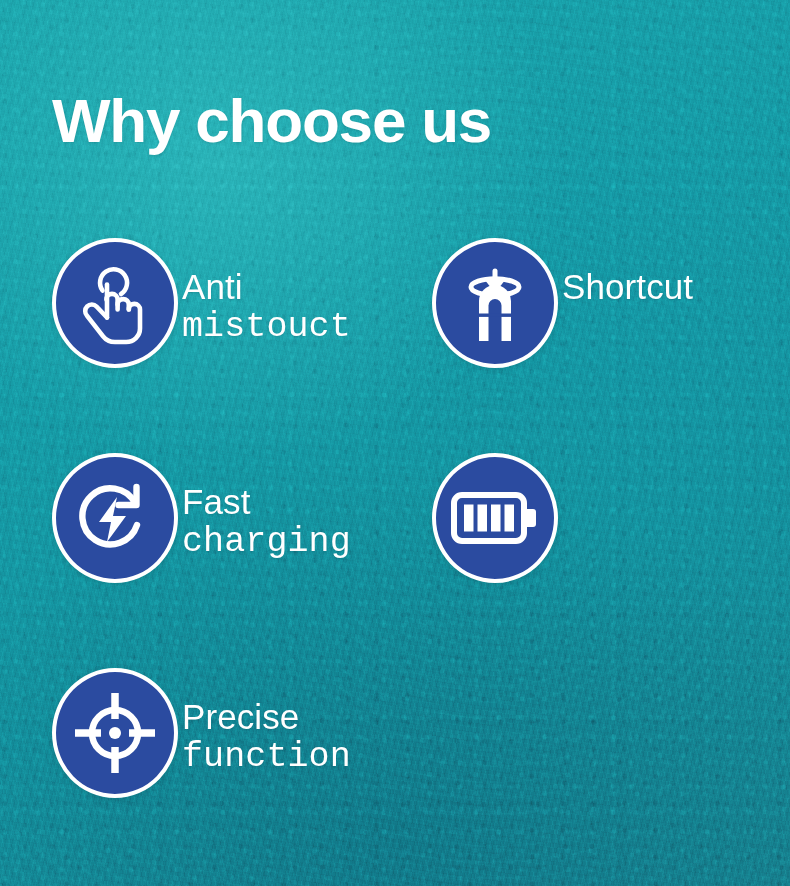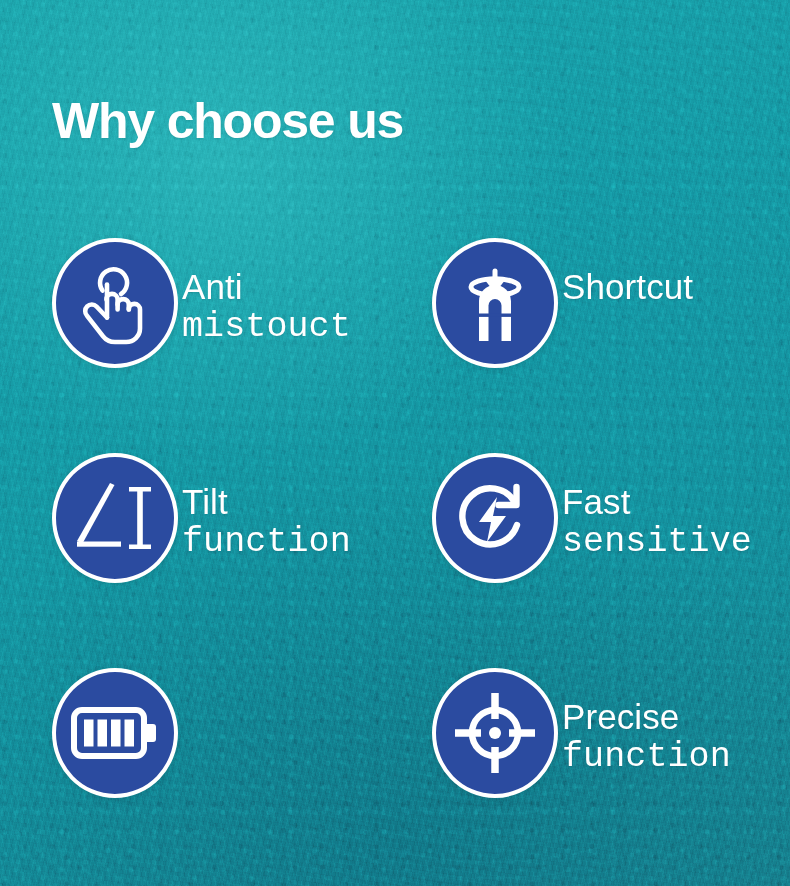--- a/index.html
+++ b/index.html
@@ -80,21 +80,21 @@
     opacity: 0.6;
     mix-blend-mode: overlay;
   }
 
   
   .title {
     position: absolute;
     left: 52px;
     top: 86px;
     color: #ffffff;
-    font-size: 50px;
+    font-size: 62px;
     line-height: 70px;
     font-weight: 700;
     letter-spacing: -1.2px;
     white-space: nowrap;
     text-shadow: 0 1px 3px rgba(0,0,0,0.12);
   }
 
   
   .grid {
     position: absolute;
@@ -183,50 +183,34 @@
 
           <path d="M41 12v10" stroke="#ffffff" stroke-width="5" stroke-linecap="round"></path>
           <path d="M30.5 20.5h21L41 34z" fill="#ffffff"></path>
         </svg>
       </div>
       <div class="label">
         <span>Shortcut</span>
       </div>
     </div>
 
-    <div class="feature">
-      <div class="icon-circle">
-        <svg width="86" height="78" viewBox="0 0 86 78" fill="none">
-
-          <path d="M42.5 6 10.5 64.5l-5.5-2.5L38 4z" fill="#ffffff"></path>
-
-          <rect x="5" y="62.5" width="44" height="5.2" fill="#ffffff"></rect>
-
-          <path d="M57 8h22v4.6h-8.2v52.8H79V70H57v-4.6h8.2V12.6H57z" fill="#ffffff"></path>
-        </svg>
-      </div>
-      <div class="label">
-        <span>Tilt</span>
-        <span class="l2">function</span>
-      </div>
-    </div>
 
     <div class="feature">
       <div class="icon-circle">
         <svg width="84" height="82" viewBox="0 0 84 82" fill="none">
 
           <path d="M62 26a28 28 0 1 0 2 22" fill="none" stroke="#ffffff" stroke-width="6.4" stroke-linecap="round"></path>
           <path d="M63.5 10v18H45.5" fill="none" stroke="#ffffff" stroke-width="6.4" stroke-linecap="round" stroke-linejoin="round"></path>
 
           <path d="M44 20 26 45h12l-4 20 19-26H40z" fill="#ffffff"></path>
         </svg>
       </div>
       <div class="label">
         <span>Fast</span>
-        <span class="l2">sensitive</span>
+        <span class="l2">charging</span>
       </div>
     </div>
 
     <div class="feature">
       <div class="icon-circle">
         <svg width="88" height="52" viewBox="0 0 88 52" fill="none">
           <rect x="3" y="3" width="70" height="46" rx="8" ry="8" fill="none" stroke="#ffffff" stroke-width="6"></rect>
           <path d="M76 17h6a3 3 0 0 1 3 3v12a3 3 0 0 1-3 3h-6z" fill="#ffffff"></path>
           <rect x="13" y="12.5" width="9.5" height="27" fill="#ffffff"></rect>
           <rect x="26.5" y="12.5" width="9.5" height="27" fill="#ffffff"></rect>

